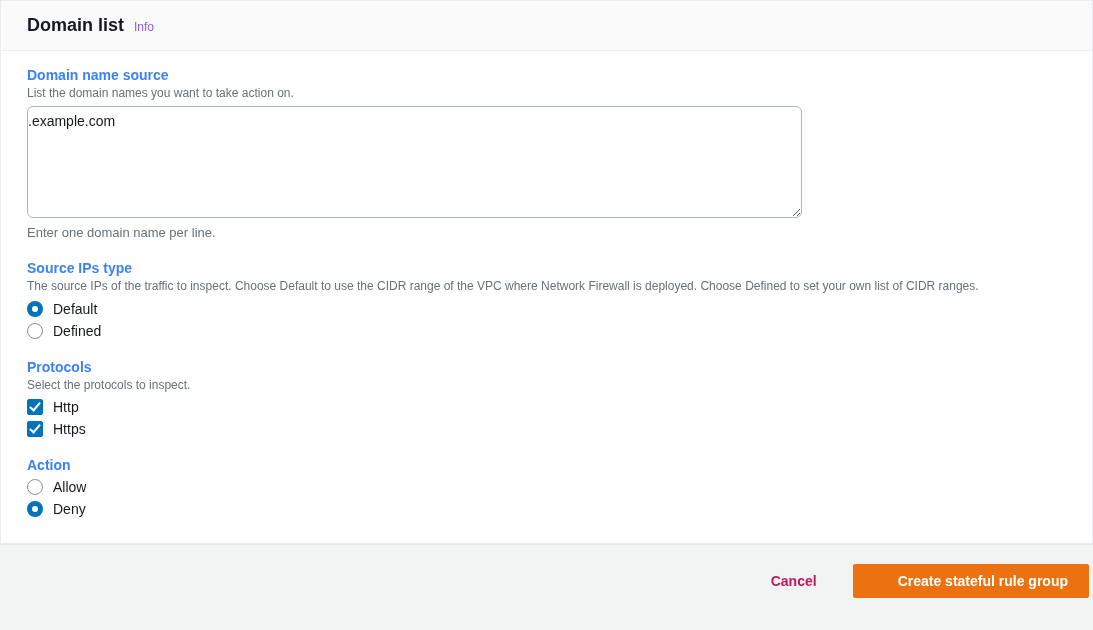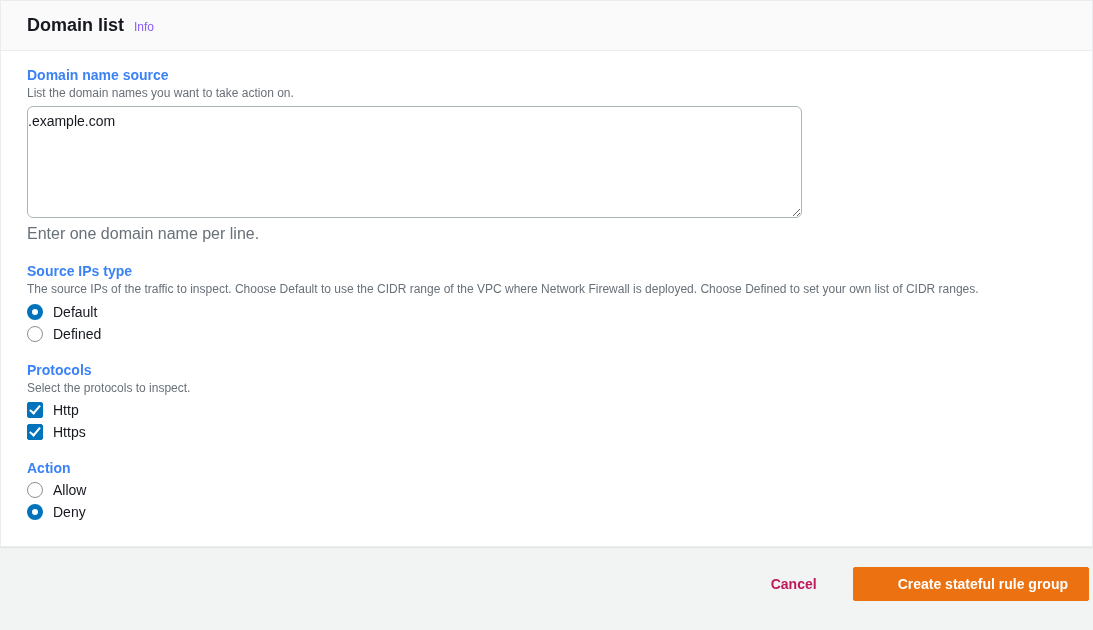--- a/index.html
+++ b/index.html
@@ -55,21 +55,21 @@
     font-weight: 700;
     margin-bottom: 2px;
   }
   .field-desc {
     font-size: 12px;
     color: #687078;
     line-height: 1.4;
     margin-bottom: 4px;
   }
   .field-hint {
-    font-size: 16px;
+    font-size: 13px;
     color: #687078;
     margin-top: 4px;
   }
   textarea.domain-input {
     width: 775px;
     max-width: 100%;
     height: 112px;
     resize: both;
     border: 1px solid #aab7b8;
     border-radius: 6px;

